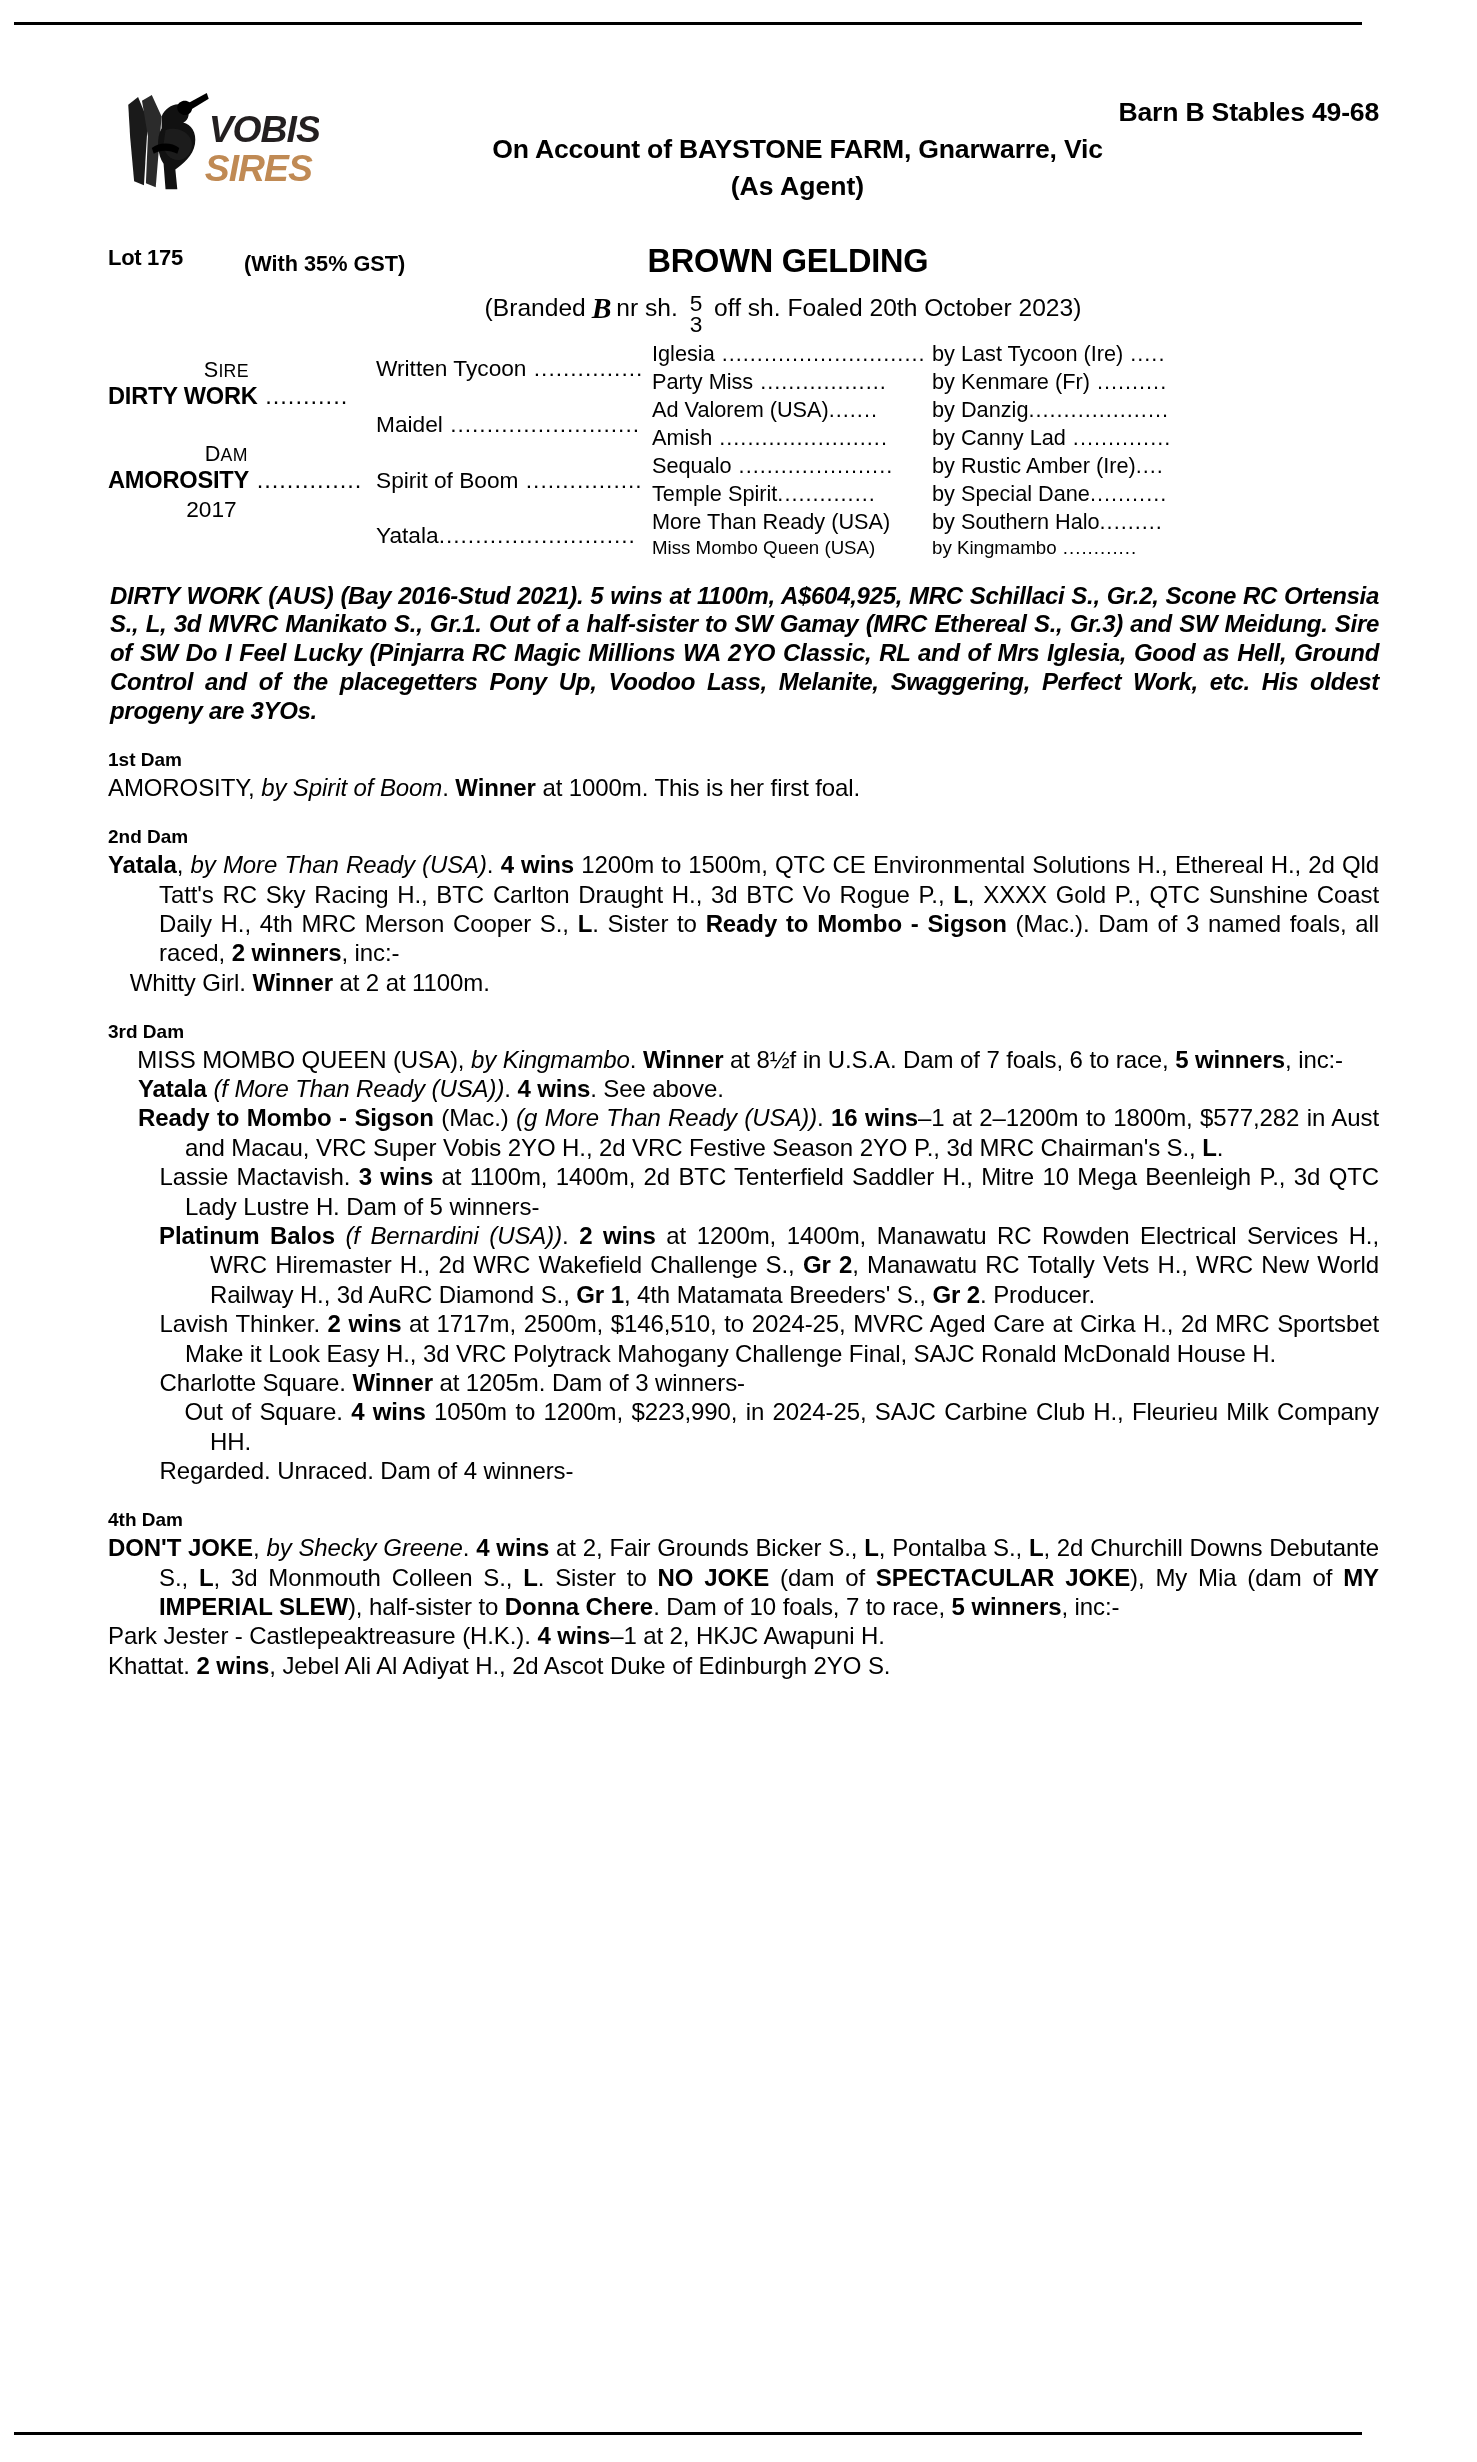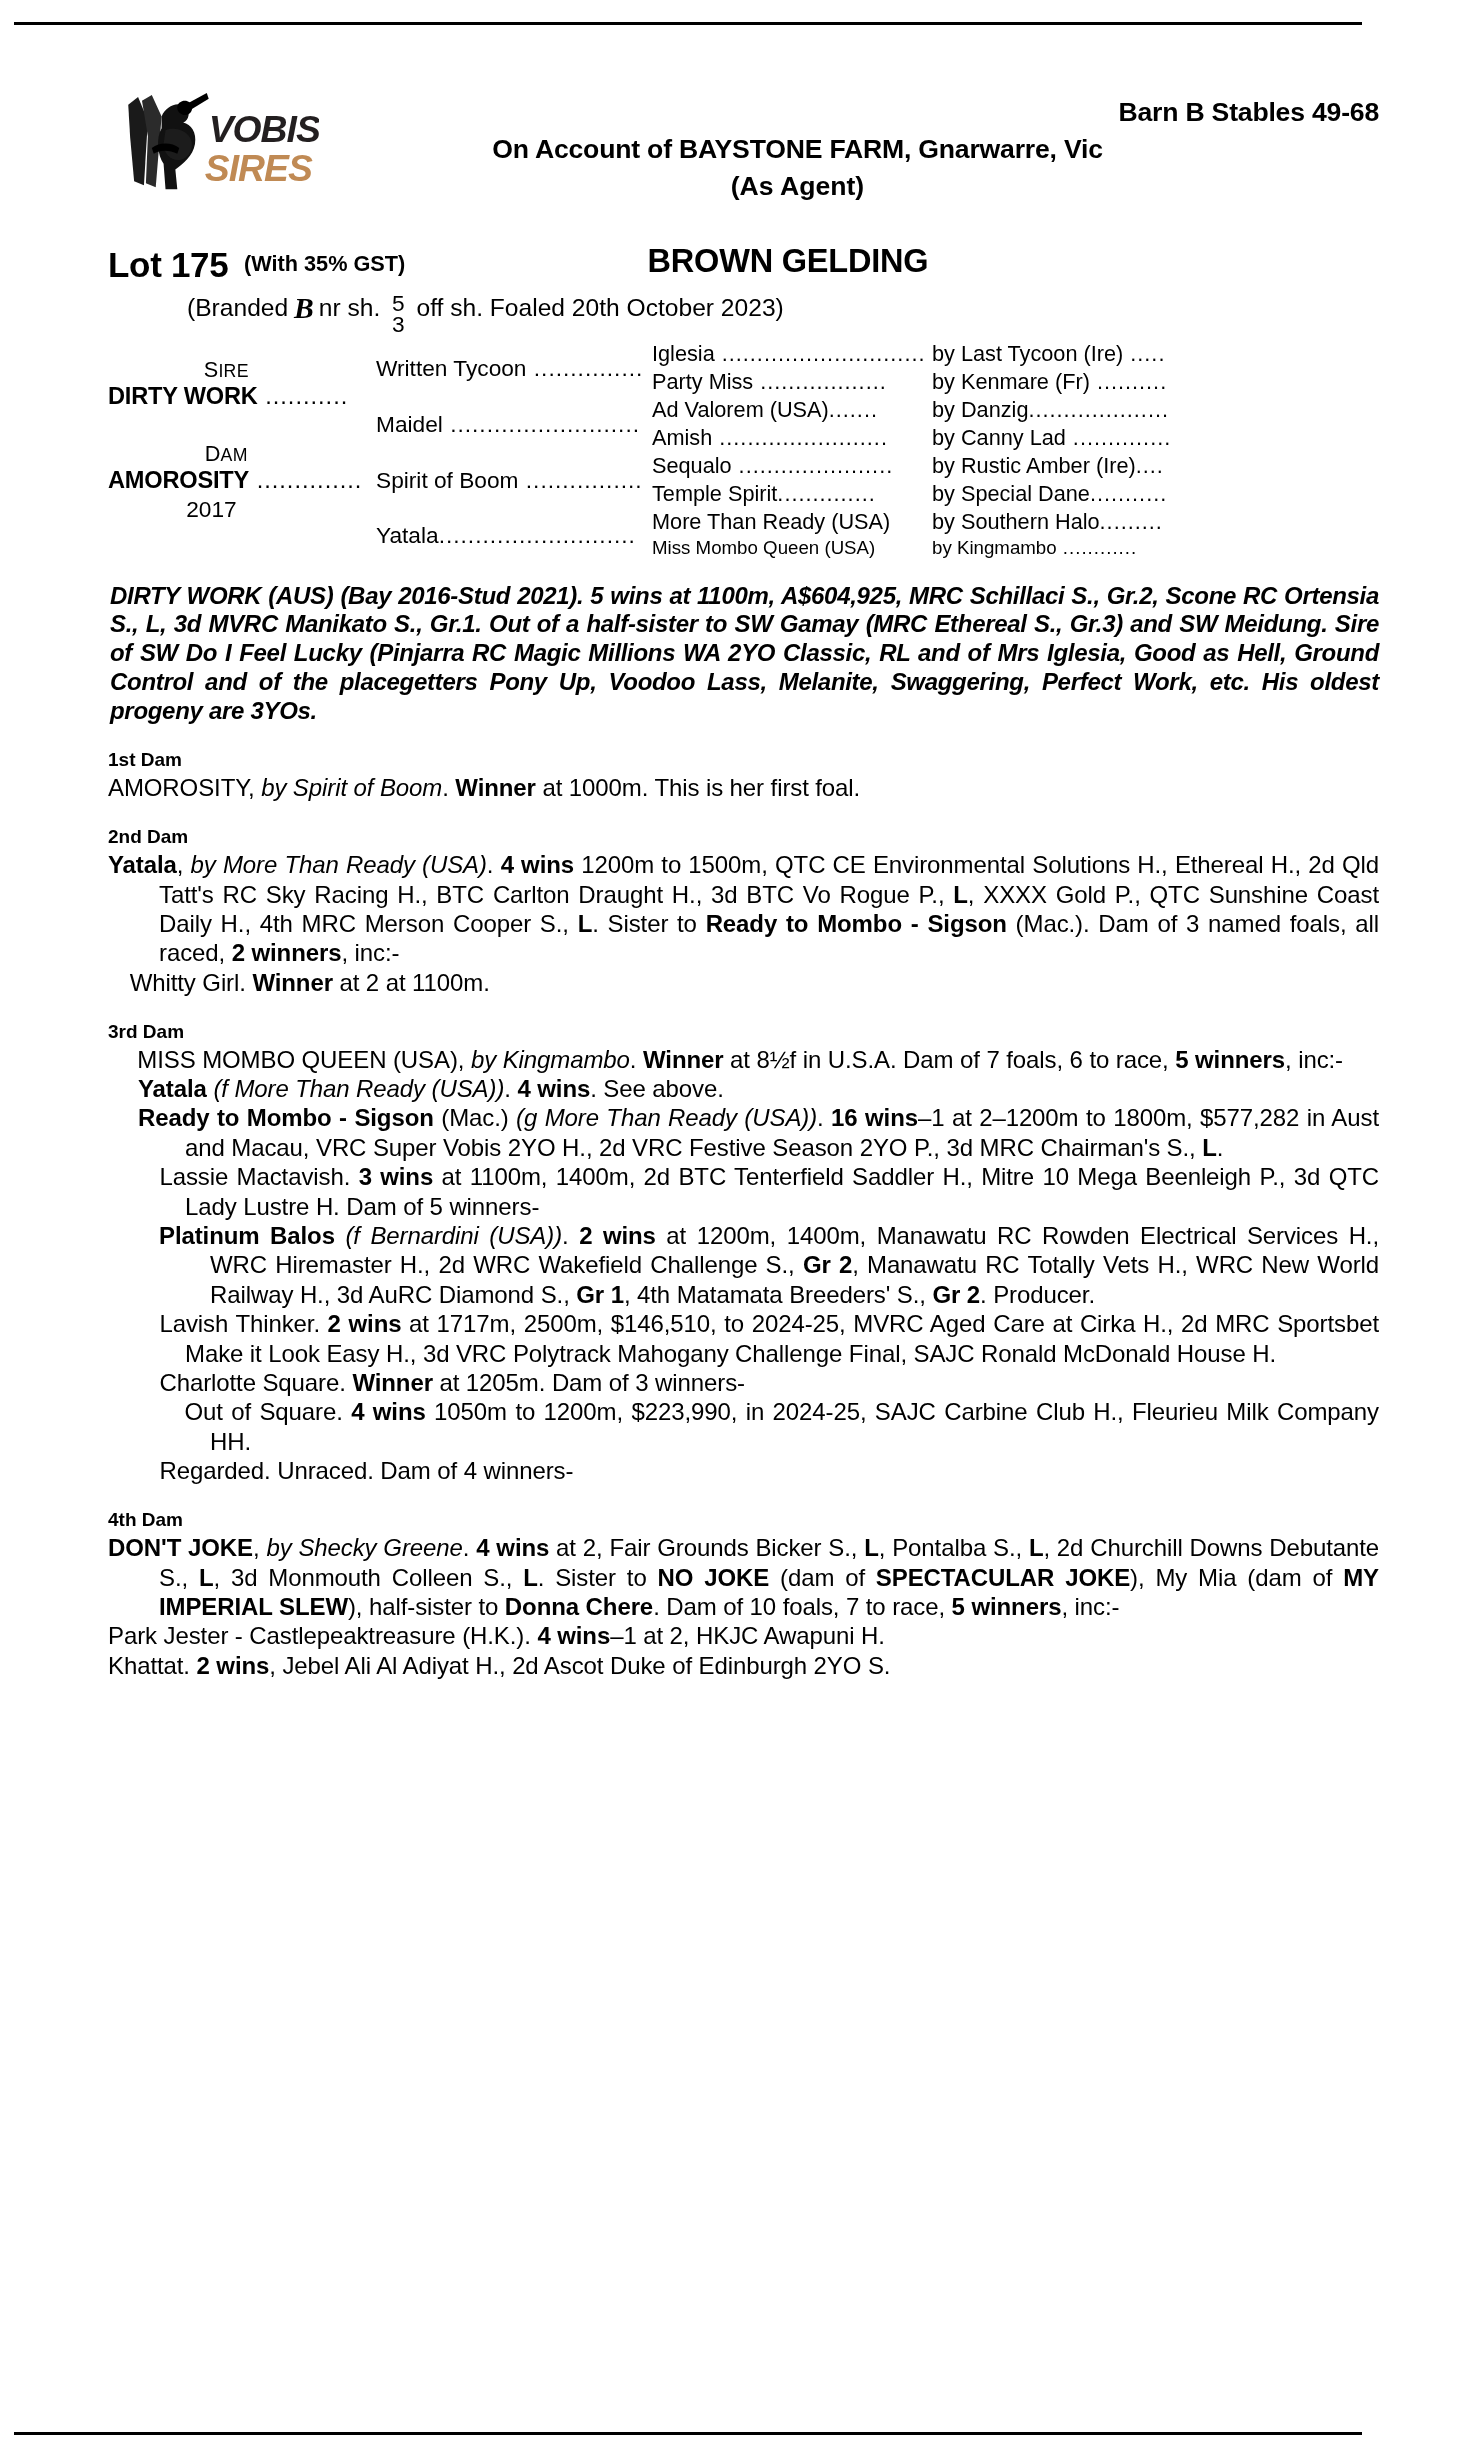--- a/index.html
+++ b/index.html
@@ -89,21 +89,21 @@
 
   
   .lot-line {
     position: relative;
     height: 45px;
     margin-top: 3.9px;
   }
   .lot-no {
     position: absolute;
     left: 0; top: 0;
-    font-size: 35px;
+    font-size: 22px;
     font-weight: bold;
     letter-spacing: -0.3px;
   }
   .gst {
     position: absolute;
     left: 136px; top: 5.9px;
     font-size: 21.7px;
     font-weight: bold;
   }
   .colour-sex {
@@ -112,20 +112,21 @@
     top: -2px;
     text-align: center;
     font-size: 32.5px;
     font-weight: bold;
     letter-spacing: -0.2px;
     padding-left: 89px;
   }
 
   
   .brand-line {
+    text-align: center;
     font-size: 24.6px;
     padding-left: 79px;
     height: 45px;
     position: relative;
   }
   .brand-inner {
     display: inline-flex;
     align-items: baseline;
     white-space: nowrap;
   }

